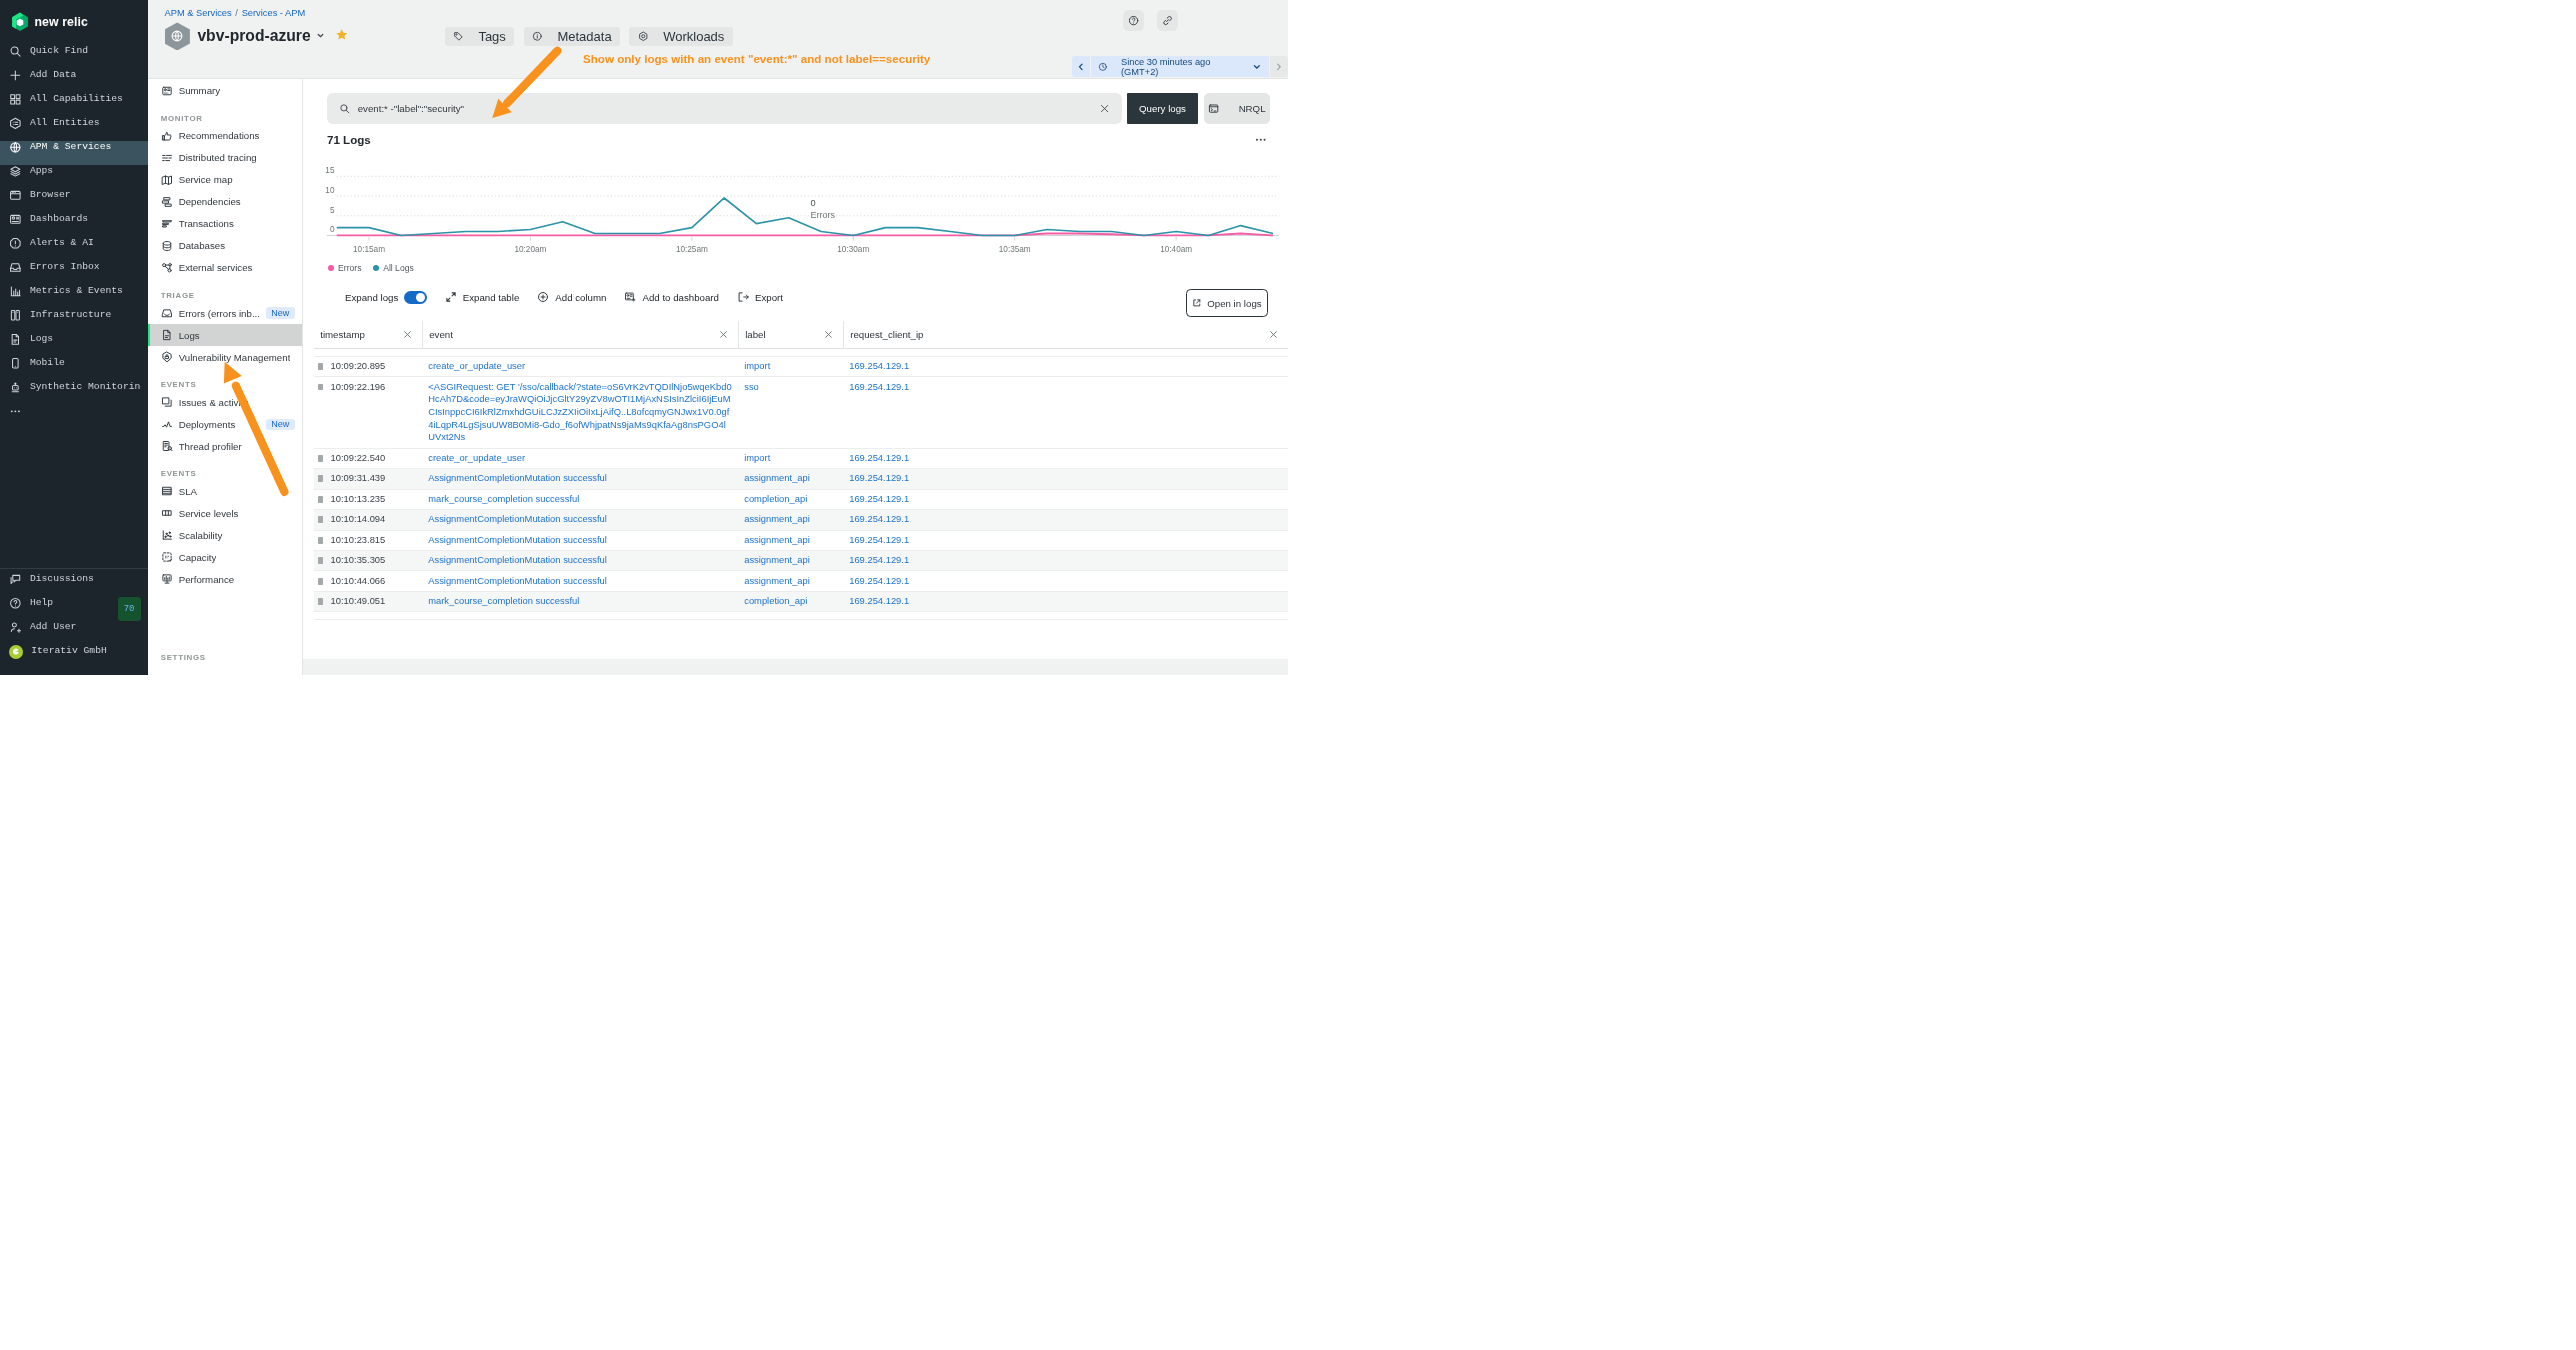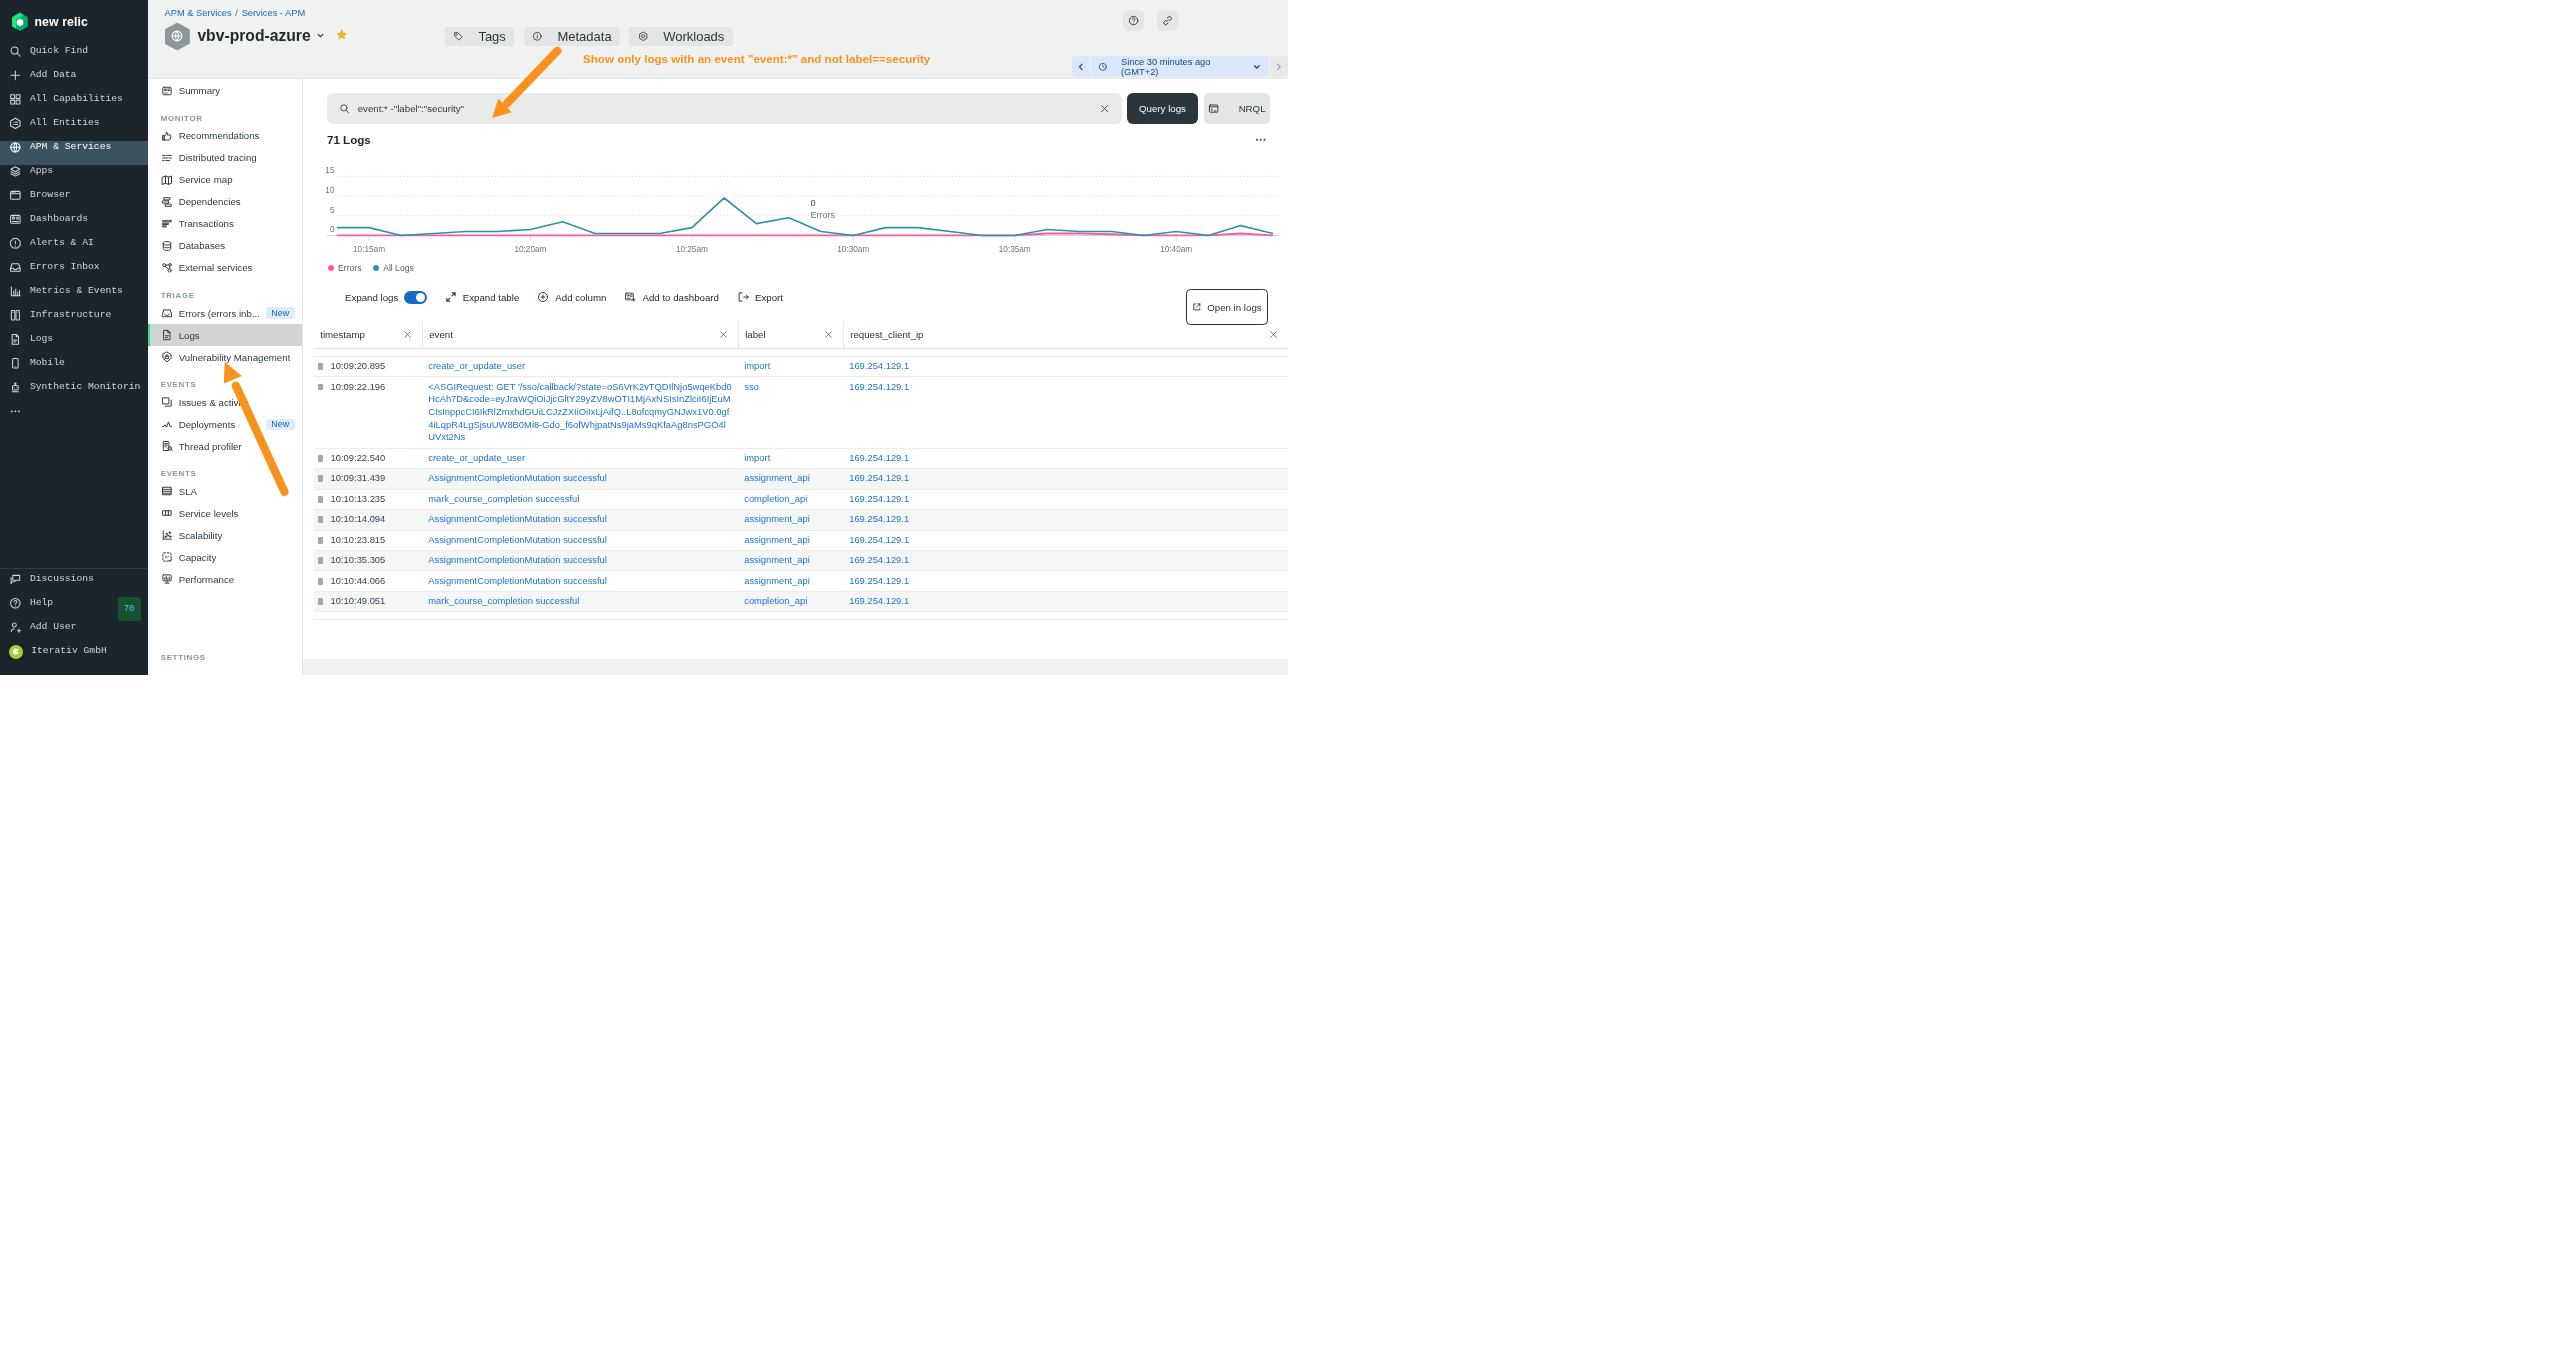--- a/index.html
+++ b/index.html
@@ -57,37 +57,37 @@
   .sn-item.active { background:#d2d4d4; }
   .sn-item.active .bar { display:block; position:absolute; left:0; top:0; width:2.2px; height:100%; background:#1ce783; }
   .new-badge { margin-left:auto; background:#dfeafc; color:#1567c0; font-size:9px; padding:0.7px 5.2px; border-radius:3px; }
 
   
   #main { position:absolute; left:303px; top:79px; width:985px; height:596px; background:#fff; }
   #query-bar { position:absolute; left:24px; top:14px; width:795px; height:31px; background:#e9eaea; border-radius:6px; display:flex; align-items:center; padding:0 12px; gap:7.5px; }
   #query-bar .q-text { font-size:9.7px; color:#2f383d; flex:1; }
   #query-bar svg { width:11.2px; height:11.2px; color:#4a5255; }
   #clear-query { cursor:pointer; display:flex; }
-  #btn-query-logs { position:absolute; left:824px; top:14px; width:71px; height:31px; background:#2b353c; color:#fff; border:none; border-radius:6px; font-size:9.7px; cursor:pointer; font-family:inherit; }
+  #btn-query-logs { position:absolute; left:824px; top:14px; width:71px; height:31px; background:#2b353c; color:#fff; border:none; border-radius:1px; font-size:9.7px; cursor:pointer; font-family:inherit; }
   #btn-nrql { position:absolute; left:901px; top:14px; width:66px; height:31px; background:#e4e6e6; color:#2b353c; border:none; border-radius:5.2px; font-size:9.7px; cursor:pointer; display:flex; align-items:center; justify-content:center; gap:19px; font-family:inherit; }
   #btn-nrql svg { width:11.2px; height:11.2px; }
   #logs-title { position:absolute; left:24px; top:54px; font-size:11.6px; font-weight:700; color:#22292e; }
   #kebab { position:absolute; left:951px; top:54px; color:#39434a; cursor:pointer; }
   #kebab svg { width:13.5px; height:13.5px; }
   #chart { position:absolute; left:24px; top:89px; width:952px; height:99px; }
   #legend { position:absolute; left:25.4px; top:184px; display:flex; gap:12px; align-items:center; }
   .lg-item { display:flex; align-items:center; gap:3.7px; font-size:8.6px; color:#525a5e; }
   .lg-dot { width:6px; height:6px; border-radius:50%; }
 
   #toolbar { position:absolute; left:42px; top:212px; display:flex; align-items:center; gap:18px; font-size:9.7px; color:#22292e; }
   .tb-item { display:flex; align-items:center; gap:6px; cursor:pointer; }
   .tb-item svg { width:12px; height:12px; color:#2b353c; }
   #toggle { width:22.4px; height:12.7px; border-radius:6.7px; background:#1569c7; position:relative; cursor:pointer; }
   #toggle .knob { position:absolute; right:1.5px; top:1.5px; width:9.7px; height:9.7px; background:#fff; border-radius:50%; }
-  #open-in-logs { position:absolute; left:883px; top:210px; width:82px; height:36px; background:#fff; border:1.1px solid #2b353c; border-radius:4.5px; display:flex; align-items:center; justify-content:center; gap:5.2px; font-size:9.7px; color:#2b353c; cursor:pointer; font-family:inherit; }
+  #open-in-logs { position:absolute; left:883px; top:210px; width:82px; height:28px; background:#fff; border:1.1px solid #2b353c; border-radius:4.5px; display:flex; align-items:center; justify-content:center; gap:5.2px; font-size:9.7px; color:#2b353c; cursor:pointer; font-family:inherit; }
   #open-in-logs svg { width:9.7px; height:9.7px; }
 
   
   #table { position:absolute; left:11.2px; top:242px; width:974px; height:340px; overflow:hidden; }
   #thead { display:grid; grid-template-columns:108px 316px 105px 1fr; height:28px; border-bottom:0.7px solid #dfe2e2; }
   .th { display:flex; align-items:center; font-size:9.7px; color:#2b353c; padding:0 10.5px 0 6px; }
   .th + .th { border-left:0.7px solid #e4e6e6; }
   .th .x { margin-left:auto; color:#5d6769; cursor:pointer; display:flex; }
   .th .x svg { width:9px; height:9px; }
   .log-row { display:grid; grid-template-columns:108px 316px 105px 1fr; border-bottom:0.7px solid #eceeee; padding:3.4px 0; }

